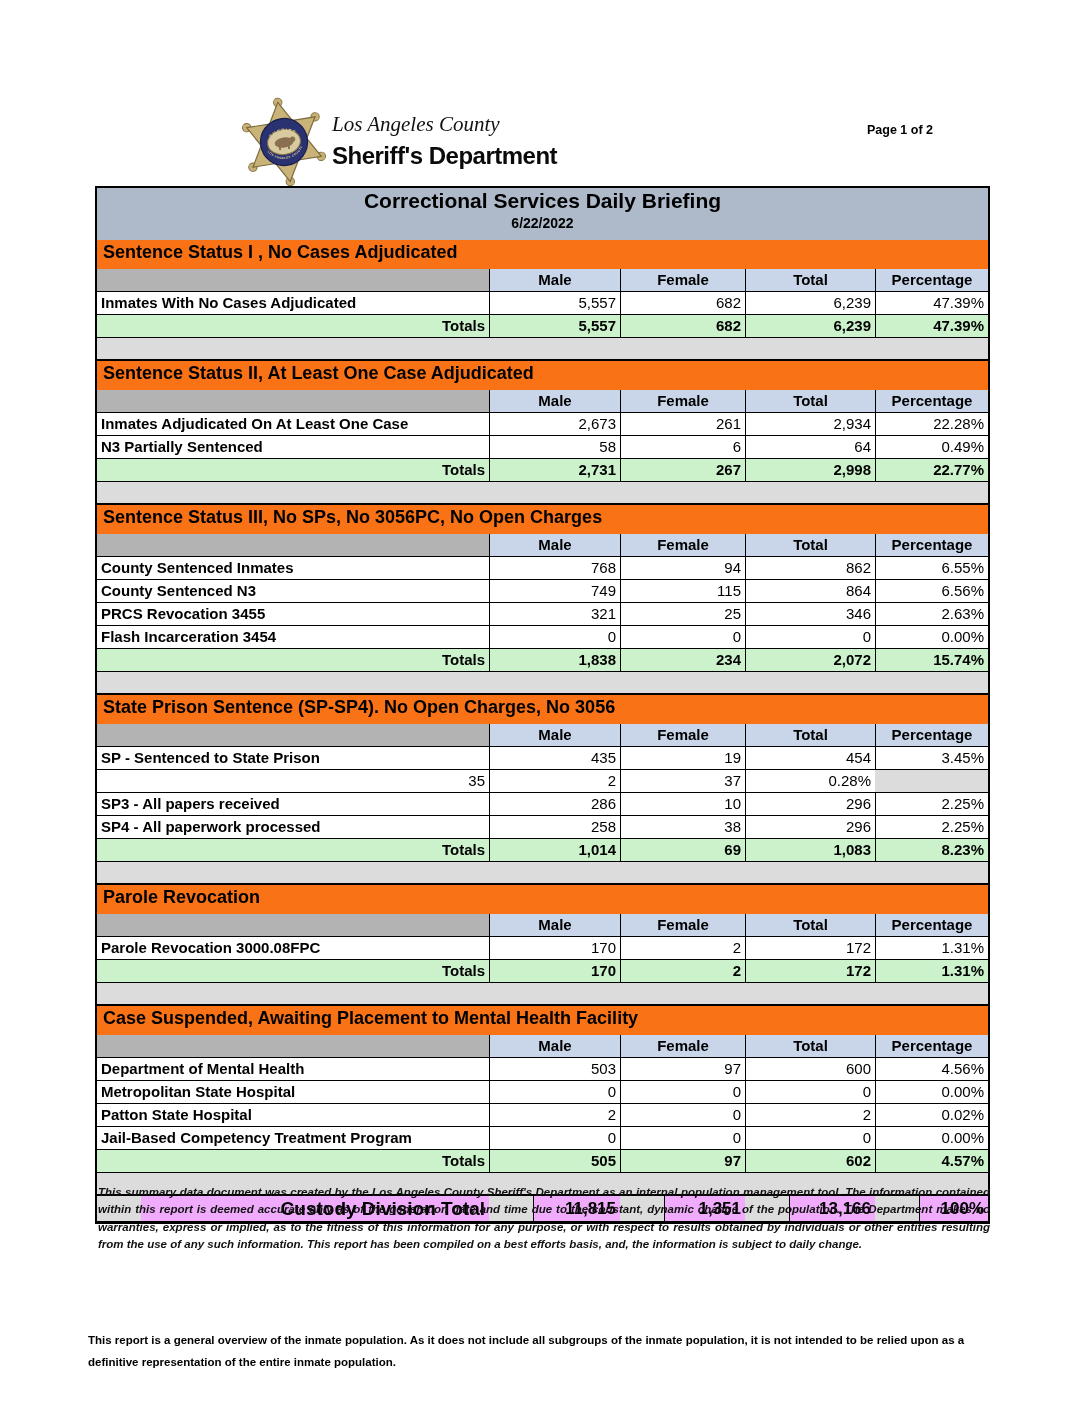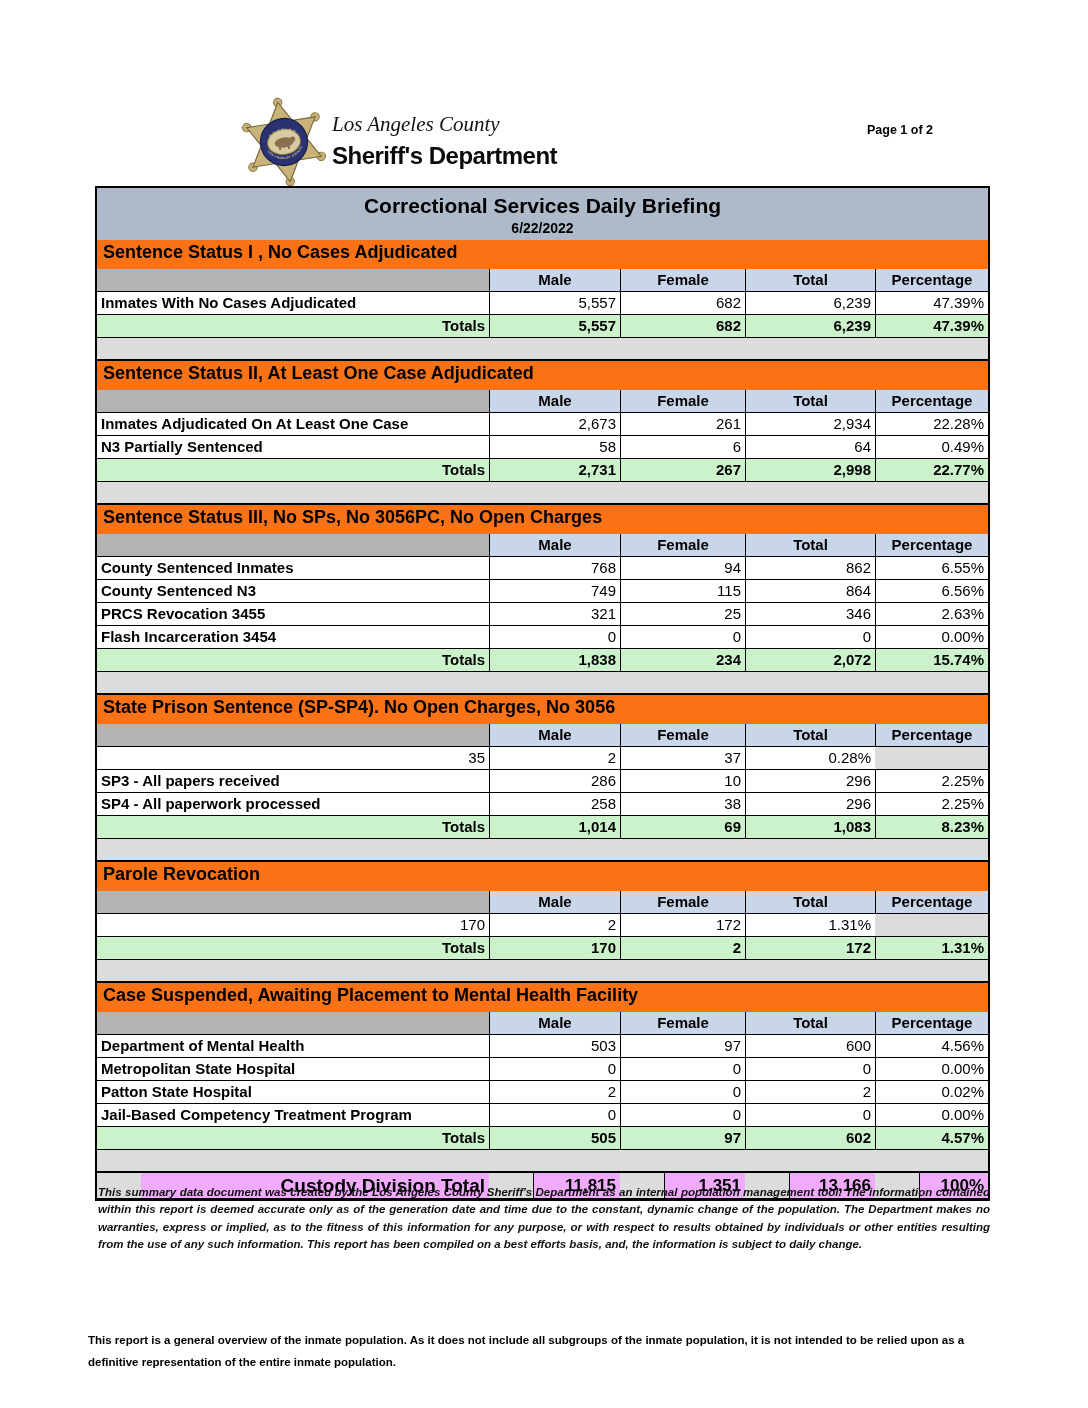--- a/index.html
+++ b/index.html
@@ -21,21 +21,21 @@
     border:2px solid #000;border-bottom:3px solid #000;
     background:#DCDCDC;box-sizing:border-box;
   }
   .trow{display:grid;grid-template-columns:392px 131px 125px 130px 113px;
         border-bottom:1px solid #000;box-sizing:border-box;}
   .c{box-sizing:border-box;padding:2px 4px;font-size:15px;line-height:18px;
      overflow:hidden;white-space:nowrap;}
   .c + .c{border-left:1px solid #000;}
 
   .title-bar{display:block;background:#AEBACA;text-align:center;
-             height:52px;padding-top:5px;box-sizing:border-box;}
+             height:52px;box-sizing:border-box;}
   .title-bar .rt{font-size:21px;font-weight:bold;line-height:26px;}
   .title-bar .rd{font-size:14px;font-weight:bold;line-height:18px;}
 
   .section-title{display:block;background:#f97316;font-weight:bold;font-size:18px;
                  line-height:20px;padding:2px 6px;border-top:2px solid #000;
                  height:25px;}
   .col-head .c{background:#C9D6EA;font-weight:bold;text-align:center;}
   .col-head .c.blank{background:#B3B3B3;}
   .data .c{background:#ffffff;}
   .c.label{font-weight:bold;text-align:left;}
@@ -205,20 +205,27 @@
 
   <div class="section-title">State Prison Sentence (SP-SP4). No Open Charges, No 3056</div>
   <div class="trow col-head">
     <div class="c label blank"></div>
     <div class="c">Male</div>
     <div class="c">Female</div>
     <div class="c">Total</div>
     <div class="c">Percentage</div>
   </div>
   <div class="trow data">
+    <div class="c label">SP - Sentenced to State Prison</div>
+    <div class="c num">435</div>
+    <div class="c num">19</div>
+    <div class="c num">454</div>
+    <div class="c num">3.45%</div>
+  </div>
+  <div class="trow data">
     <div class="c num">35</div>
     <div class="c num">2</div>
     <div class="c num">37</div>
     <div class="c num">0.28%</div>
   </div>
   <div class="trow data">
     <div class="c label">SP3 - All papers received</div>
     <div class="c num">286</div>
     <div class="c num">10</div>
     <div class="c num">296</div>
@@ -242,20 +249,21 @@
 
   <div class="section-title">Parole Revocation</div>
   <div class="trow col-head">
     <div class="c label blank"></div>
     <div class="c">Male</div>
     <div class="c">Female</div>
     <div class="c">Total</div>
     <div class="c">Percentage</div>
   </div>
   <div class="trow data">
+    <div class="c label">Parole Revocation 3000.08FPC</div>
     <div class="c num">170</div>
     <div class="c num">2</div>
     <div class="c num">172</div>
     <div class="c num">1.31%</div>
   </div>
   <div class="trow totals">
     <div class="c label">Totals</div>
     <div class="c num">170</div>
     <div class="c num">2</div>
     <div class="c num">172</div>

